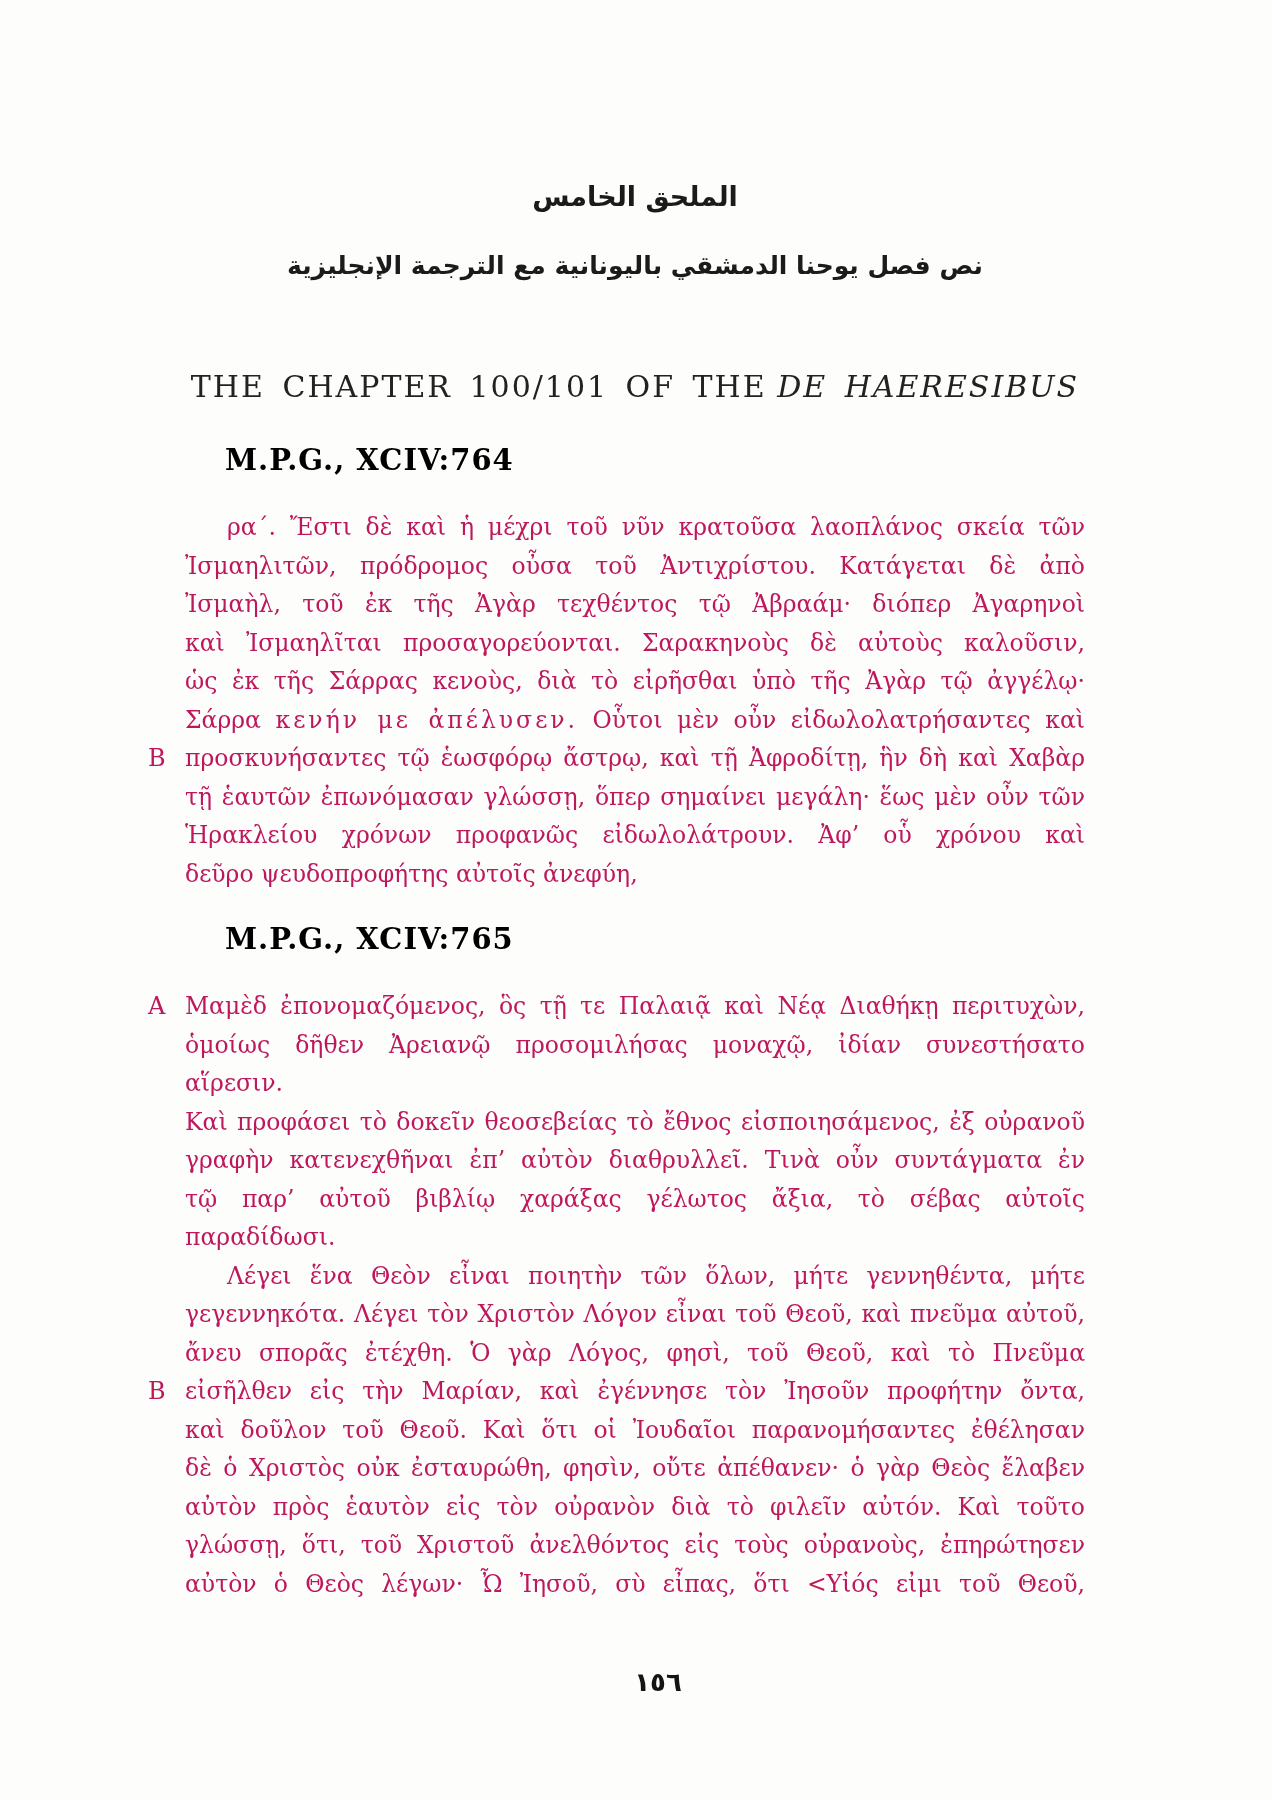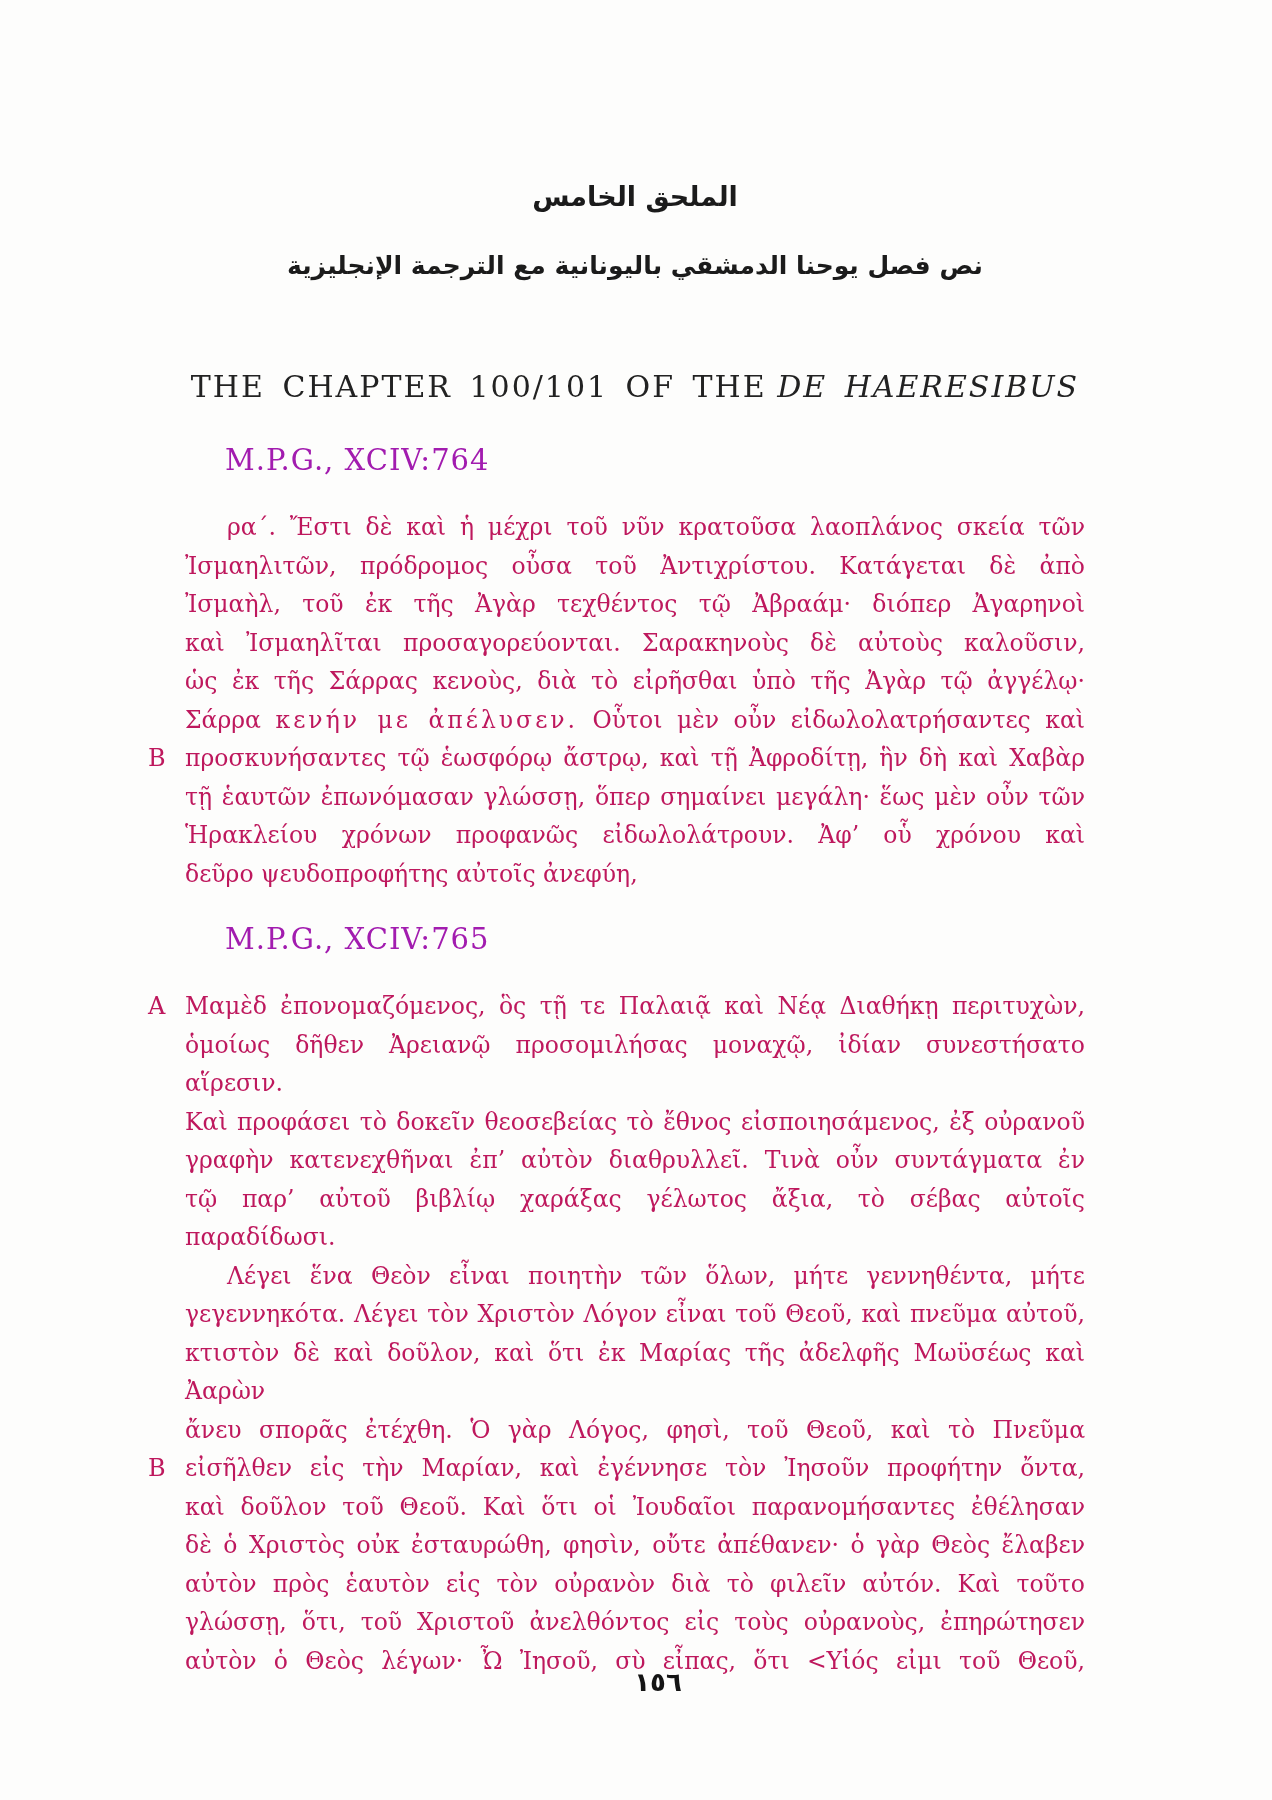--- a/index.html
+++ b/index.html
@@ -32,24 +32,24 @@
     font-size:30px;line-height:38px;
     letter-spacing:2px;
     word-spacing:6px;
     margin-top:86px;
     white-space:nowrap;
     color:#222;
   }
   .etitle .it{font-style:italic;margin-left:0.35em;}
   .mpg{
     font-size:29px;line-height:36px;
-    font-weight:400;
+    font-weight:700;
     letter-spacing:1px;
     margin:36px 0 30px 40px;
-    color:#a21caf;
+    color:#000000;
   }
   .mpg.second{margin-top:28px;}
   .para{margin:0;}
   .gl{
     position:relative;
     font-size:23.5px;
     line-height:38.5px;
     text-align:justify;
     color:#be185d;
   }
@@ -107,21 +107,20 @@
     <div class="mpg second">M.P.G., XCIV:765</div>
 
     <div class="para" lang="grc">
       <div class="gl j"><span class="mg">A</span><span>Μαμὲδ ἐπονομαζόμενος, ὃς τῇ τε Παλαιᾷ καὶ Νέᾳ Διαθήκῃ περιτυχὼν,</span></div>
       <div class="gl j"><span class="mg"></span><span>ὁμοίως δῆθεν Ἀρειανῷ προσομιλήσας μοναχῷ, ἰδίαν συνεστήσατο αἵρεσιν.</span></div>
       <div class="gl j"><span class="mg"></span><span>Καὶ προφάσει τὸ δοκεῖν θεοσεβείας τὸ ἔθνος εἰσποιησάμενος, ἐξ οὐρανοῦ</span></div>
       <div class="gl j"><span class="mg"></span><span>γραφὴν κατενεχθῆναι ἐπ’ αὐτὸν διαθρυλλεῖ. Τινὰ οὖν συντάγματα ἐν</span></div>
       <div class="gl j"><span class="mg"></span><span>τῷ παρ’ αὐτοῦ βιβλίῳ χαράξας γέλωτος ἄξια, τὸ σέβας αὐτοῖς παραδίδωσι.</span></div>
       <div class="gl j ind"><span class="mg"></span><span>Λέγει ἕνα Θεὸν εἶναι ποιητὴν τῶν ὅλων, μήτε γεννηθέντα, μήτε</span></div>
       <div class="gl j"><span class="mg"></span><span>γεγεννηκότα. Λέγει τὸν Χριστὸν Λόγον εἶναι τοῦ Θεοῦ, καὶ πνεῦμα αὐτοῦ,</span></div>
-      <div class="gl j"><span class="mg"></span><span>κτιστὸν δὲ καὶ δοῦλον, καὶ ὅτι ἐκ Μαρίας τῆς ἀδελφῆς Μωϋσέως καὶ Ἀαρὼν</span></div>
       <div class="gl j"><span class="mg"></span><span>ἄνευ σπορᾶς ἐτέχθη. Ὁ γὰρ Λόγος, φησὶ, τοῦ Θεοῦ, καὶ τὸ Πνεῦμα</span></div>
       <div class="gl j"><span class="mg">B</span><span>εἰσῆλθεν εἰς τὴν Μαρίαν, καὶ ἐγέννησε τὸν Ἰησοῦν προφήτην ὄντα,</span></div>
       <div class="gl j"><span class="mg"></span><span>καὶ δοῦλον τοῦ Θεοῦ. Καὶ ὅτι οἱ Ἰουδαῖοι παρανομήσαντες ἐθέλησαν</span></div>
       <div class="gl j"><span class="mg"></span><span>δὲ ὁ Χριστὸς οὐκ ἐσταυρώθη, φησὶν, οὔτε ἀπέθανεν· ὁ γὰρ Θεὸς ἔλαβεν</span></div>
       <div class="gl j"><span class="mg"></span><span>αὐτὸν πρὸς ἑαυτὸν εἰς τὸν οὐρανὸν διὰ τὸ φιλεῖν αὐτόν. Καὶ τοῦτο</span></div>
       <div class="gl j"><span class="mg"></span><span>γλώσσῃ, ὅτι, τοῦ Χριστοῦ ἀνελθόντος εἰς τοὺς οὐρανοὺς, ἐπηρώτησεν</span></div>
       <div class="gl j"><span class="mg"></span><span>αὐτὸν ὁ Θεὸς λέγων· Ὦ Ἰησοῦ, σὺ εἶπας, ὅτι &lt;Υἱός εἰμι τοῦ Θεοῦ,</span></div>
     </div>
   </div>
 

